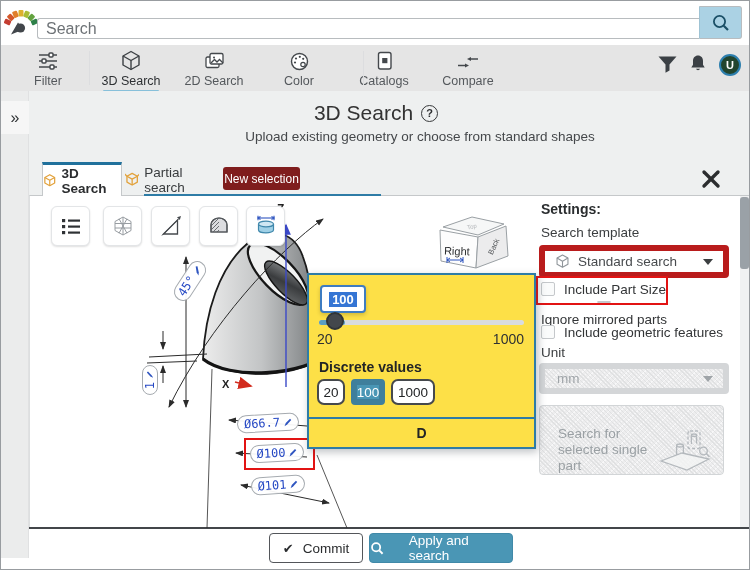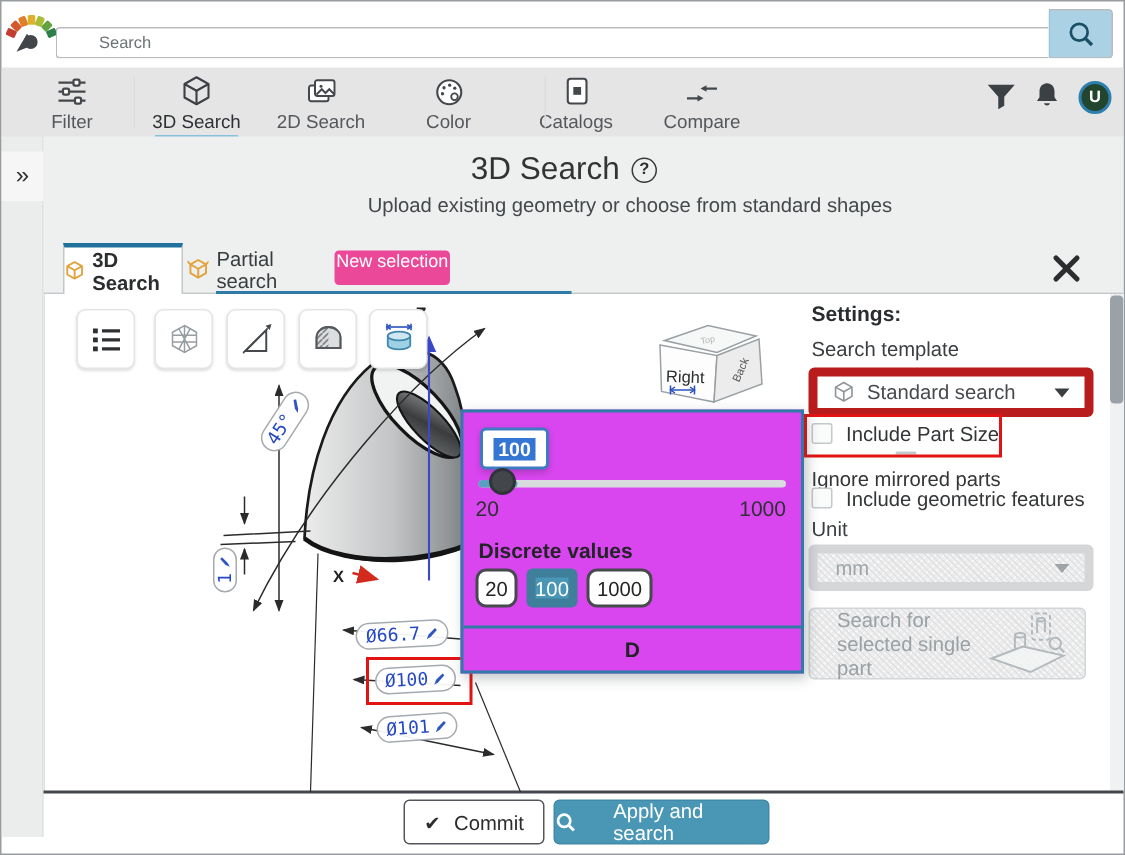--- a/index.html
+++ b/index.html
@@ -2,21 +2,21 @@
 <html><head>
 <meta charset="utf-8">
 <style>
   html,body{margin:0;padding:0;background:#fff;}
   .screen{position:relative;width:750px;height:570px;background:#fff;overflow:hidden;
     font-family:"Liberation Sans",sans-serif;border:1px solid #989ca0;box-sizing:border-box;}
   .abs{position:absolute;}
   
   .searchwrap{position:absolute;left:36px;top:5px;width:705px;height:33px;display:flex;}
   .searchinput{flex:1;border:1px solid #b8bcbf;border-right:none;border-radius:3px 0 0 3px;
-    padding:0 28px;font-size:11px;color:#333;font-family:"Liberation Sans",sans-serif;outline:none;margin-top:12px;}
+    padding:0 8px;font-size:16px;color:#333;font-family:"Liberation Sans",sans-serif;outline:none;margin-top:12px;}
   .searchinput::placeholder{color:#6d7276;}
   .searchbtn{width:41px;background:#abd2e4;border:1px solid #b8bcbf;border-left:1px solid #9fc3d4;
     border-radius:0 3px 3px 0;display:flex;align-items:center;justify-content:center;cursor:pointer;}
   
   .navrow{position:absolute;left:0;top:44px;width:750px;height:46px;background:#e5e5e5;border-bottom:1px solid #e3e4e5;}
   .nav-tab{position:absolute;top:4px;width:80px;text-align:center;cursor:pointer;}
   .nav-ic{height:23px;display:flex;align-items:flex-end;justify-content:center;}
   .nav-lb{font-size:12.5px;color:#54585c;margin-top:2px;}
   .nav-tab.active .nav-lb{color:#2e3134;}
   .nav-ul{width:56px;height:3px;background:#87c0da;margin:2px auto 0;border-radius:1px;}
@@ -36,33 +36,33 @@
   .psub{position:absolute;left:0;top:128px;width:750px;text-align:center;font-size:13.5px;color:#45484b;padding-left:44px;}
   
   .panel{position:absolute;left:28px;top:194px;width:722px;height:333px;background:#fff;
     border-top:1px solid #c5c8ca;border-right:1px solid #cccfd1;border-left:1px solid #dddfe0;box-sizing:border-box;}
   .blueseg{position:absolute;left:143px;top:193px;width:237px;height:2px;background:#2e7ca6;z-index:3;}
   .tab-active{position:absolute;left:41px;top:161px;width:80px;height:34px;background:#fff;z-index:4;
     border-top:3px solid #20719c;border-left:1px solid #c5c8ca;border-right:1px solid #c5c8ca;box-sizing:border-box;
     display:flex;align-items:center;justify-content:center;gap:5px;font-size:13.5px;font-weight:bold;color:#2b2d2f;cursor:pointer;}
   .tab-idle{position:absolute;left:124px;top:163px;width:98px;height:31px;display:flex;align-items:center;
     justify-content:center;gap:5px;font-size:13.5px;color:#393c3e;cursor:pointer;}
-  .newsel{position:absolute;left:222px;top:166px;width:77px;height:23px;background:#ec4899;border-radius:3px;
-    color:#fff;font-size:12px;display:flex;align-items:flex-start;justify-content:center;cursor:pointer;}
+  .newsel{position:absolute;left:222px;top:166px;width:77px;height:23px;background:#7f1d1d;border-radius:3px;
+    color:#fff;font-size:12px;display:flex;align-items:center;justify-content:center;cursor:pointer;}
   .closex{position:absolute;left:699px;top:167px;width:22px;height:22px;cursor:pointer;}
   
   .vpsvg{position:absolute;left:28px;top:194px;z-index:1;}
   .vp-btn{position:absolute;top:205px;width:37px;height:38px;background:#fff;border:1px solid #e3e5e7;
     border-radius:6px;box-shadow:0 1px 2px rgba(0,0,0,.13);display:flex;align-items:center;justify-content:center;cursor:pointer;z-index:2;}
   .bubble{position:absolute;height:18px;border:1.5px solid #a6abb0;border-radius:10px;background:rgba(255,255,255,.94);
     display:flex;align-items:center;justify-content:center;gap:3px;font-family:"DejaVu Sans Mono",monospace;
     font-size:12px;color:#2548c4;box-sizing:border-box;z-index:3;cursor:pointer;}
   .redbox{position:absolute;border:2px solid #e21313;z-index:6;pointer-events:none;}
   
-  .popup{position:absolute;left:306px;top:272px;width:229px;z-index:10;background:#d946ef;
+  .popup{position:absolute;left:306px;top:272px;width:229px;z-index:10;background:#fde047;
     border:2px solid #2e7ca6;box-shadow:2px 3px 8px rgba(55,65,75,.32);box-sizing:border-box;}
   .pop-main{position:relative;height:142px;}
   .pop-input{position:absolute;left:11px;top:10px;width:46px;height:28px;background:#fff;border:2px solid #3e7cc1;
     border-radius:4px;box-shadow:0 2px 4px rgba(0,0,0,.18);display:flex;align-items:center;justify-content:center;
     box-sizing:border-box;cursor:text;}
   .pop-input span{background:#3575d4;color:#fff;font-size:13px;font-weight:bold;padding:0 3px;}
   .sl-track{position:absolute;left:10px;top:45px;width:205px;height:5px;background:#d9dcdf;border-radius:3px;cursor:pointer;}
   .sl-fill{position:absolute;left:0;top:0;width:26px;height:5px;background:#5b9ec0;border-radius:3px;}
   .sl-thumb{position:absolute;left:17px;top:37px;width:18px;height:18px;border-radius:50%;background:#43474c;
     border:2px solid #303438;box-sizing:border-box;cursor:grab;}
@@ -80,22 +80,22 @@
   .sel{position:absolute;left:538px;width:190px;background:#fff;border:6px solid #b91c1c;border-radius:4px;
     display:flex;align-items:center;padding:0 10px;box-sizing:border-box;cursor:pointer;}
   .sel-txt{font-size:13.5px;color:#484b4e;margin-left:8px;}
   .chev{margin-left:auto;width:0;height:0;border-left:5px solid transparent;border-right:5px solid transparent;border-top:6px solid #3c3f41;}
   .disabled-tex{background-color:#ededee;
     background-image:repeating-linear-gradient(45deg,#e0e1e2 0 1px,transparent 1px 3px),
                      repeating-linear-gradient(135deg,#f7f7f8 0 1px,transparent 1px 4px);}
   .cbrow{position:absolute;left:540px;height:20px;display:flex;align-items:center;gap:9px;cursor:pointer;}
   .cb{width:14px;height:14px;background:#fafbfb;border:1px solid #c5c8cb;border-radius:2px;box-sizing:border-box;}
   .cbl{font-size:13.5px;color:#333537;}
-  .bigbtn{position:absolute;left:538px;top:404px;width:185px;height:48px;border:1px solid #d2d5d7;border-radius:4px;
-    display:flex;align-items:flex-start;box-sizing:border-box;}
+  .bigbtn{position:absolute;left:538px;top:404px;width:185px;height:70px;border:1px solid #d2d5d7;border-radius:4px;
+    display:flex;align-items:flex-end;box-sizing:border-box;}
   .bigbtn-t{width:100px;margin-left:18px;font-size:13.5px;color:#9aa0a4;line-height:16px;}
   .sb-track{position:absolute;left:739px;top:195px;width:9px;height:332px;background:#f0f1f2;cursor:pointer;}
   .sb-thumb{position:absolute;left:739px;top:196px;width:9px;height:72px;background:#9aa1a7;border-radius:3px;cursor:grab;}
   
   .botline{position:absolute;left:28px;top:526px;width:722px;height:2px;background:#43464a;}
   .btn-commit{position:absolute;left:268px;top:532px;width:94px;height:30px;background:#fff;border:1.5px solid #53565a;
     border-radius:4px;display:flex;align-items:center;justify-content:center;gap:9px;font-size:13.5px;color:#2a2c2e;
     box-sizing:border-box;cursor:pointer;}
   .btn-apply{position:absolute;left:368px;top:532px;width:144px;height:30px;background:#4a96b5;border:1px solid #4089a8;
     border-radius:4px;display:flex;align-items:center;justify-content:center;gap:24px;font-size:13.5px;color:#fff;

